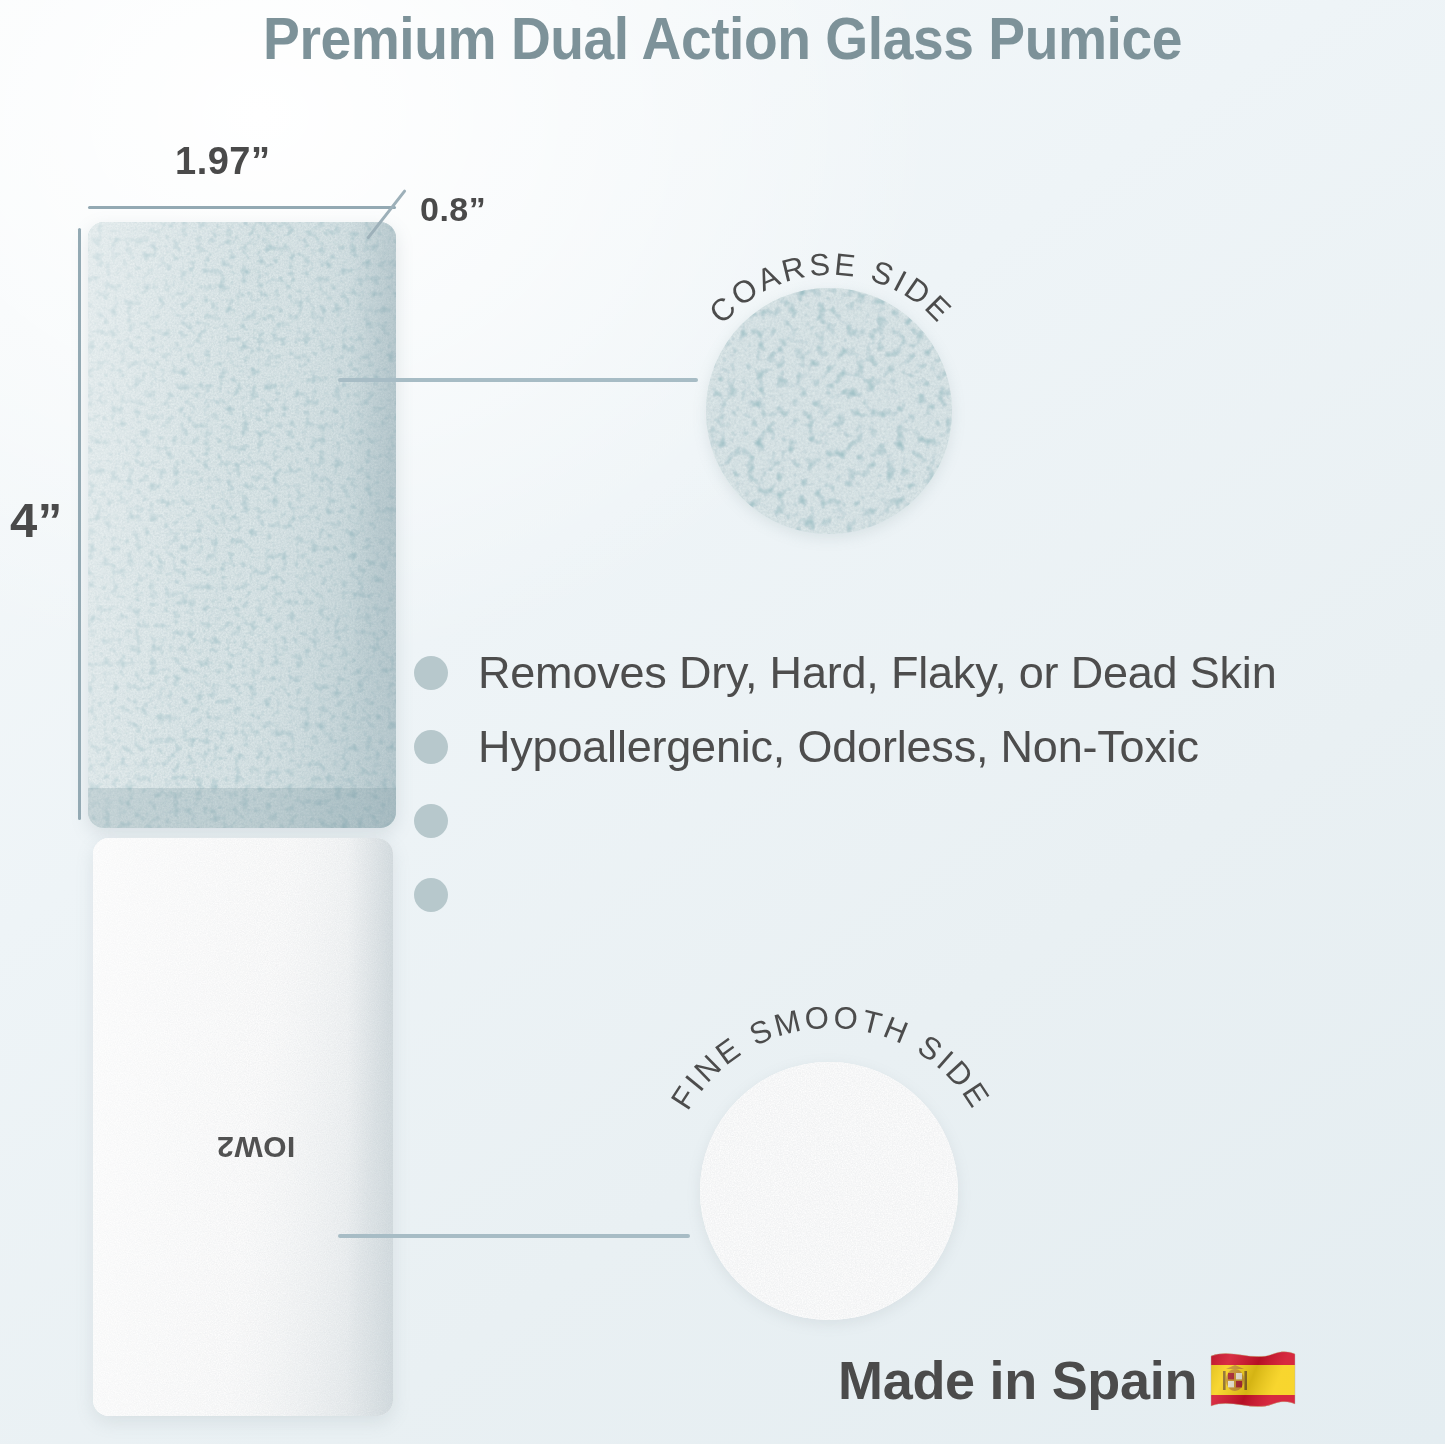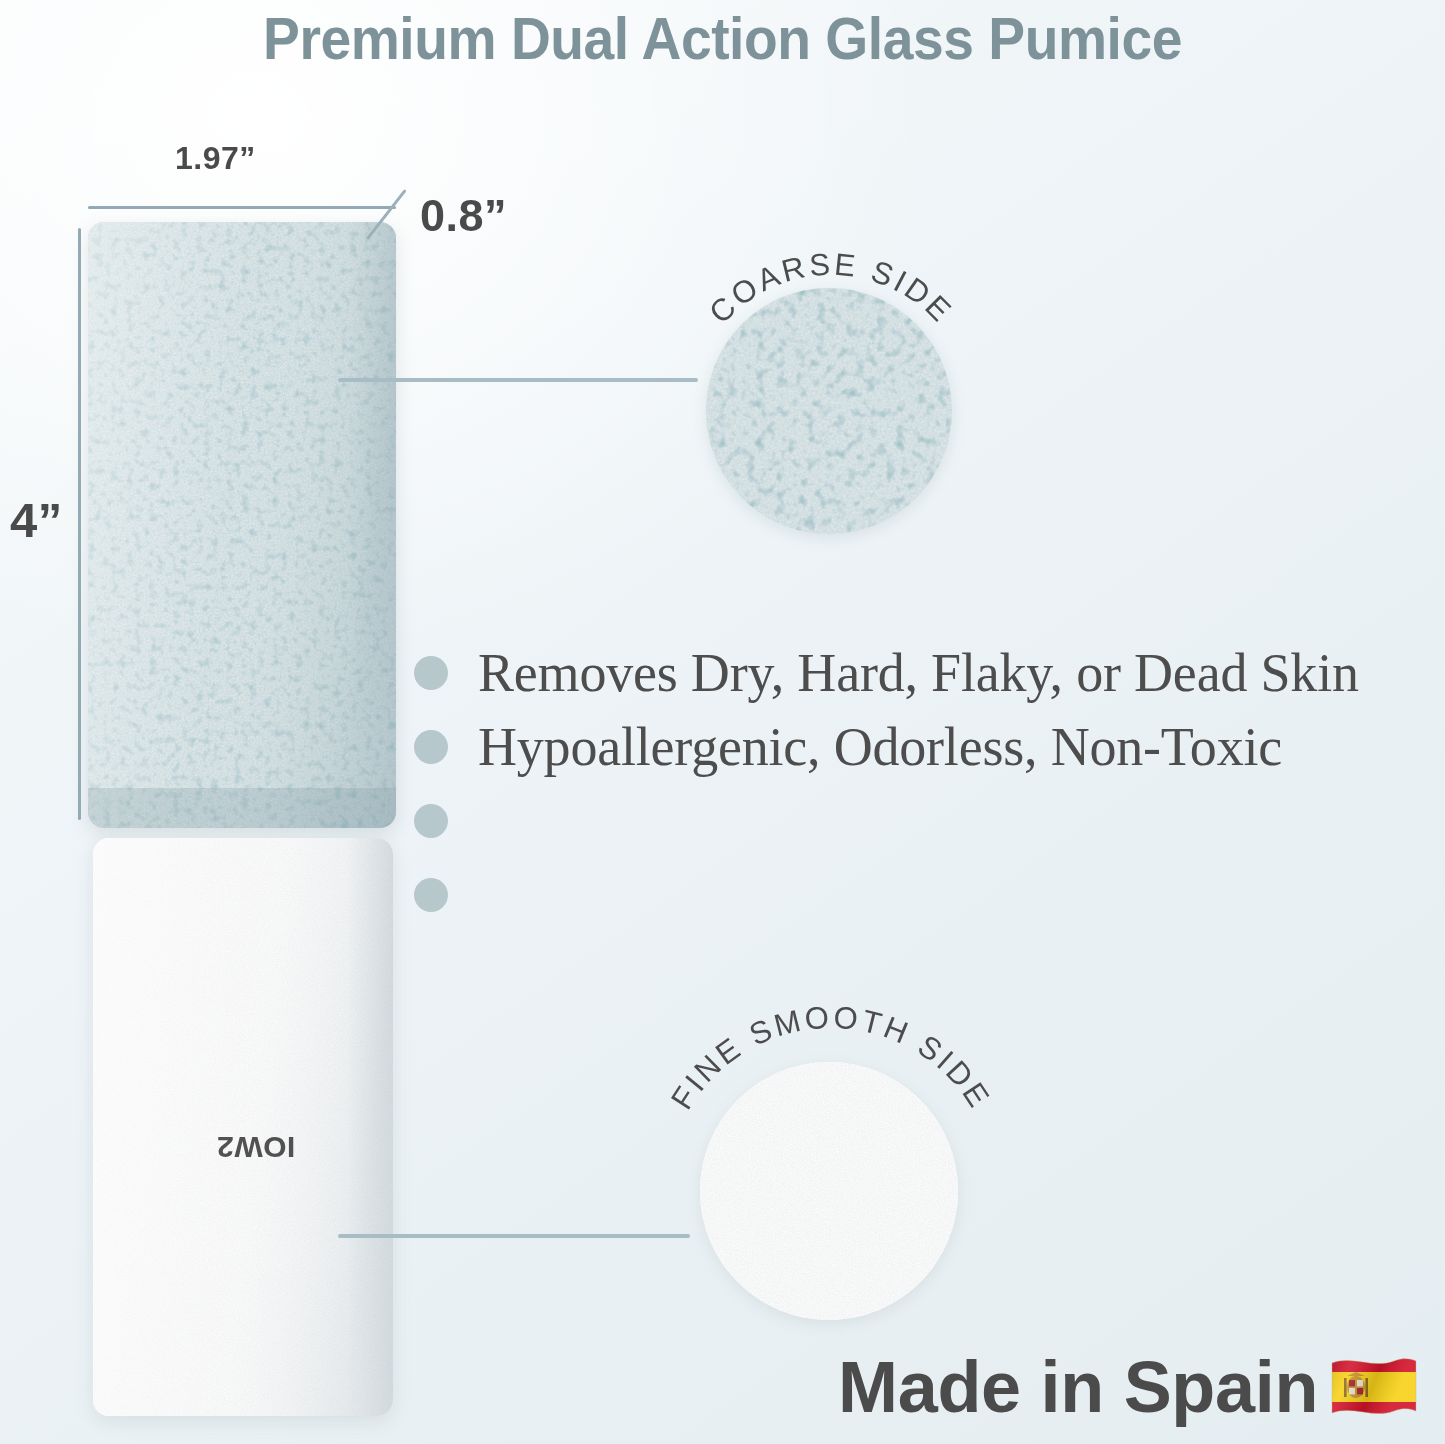--- a/index.html
+++ b/index.html
@@ -100,22 +100,22 @@
     transform-origin: 50% 0;
     border-radius: 2px;
   }
   .dim-label {
     position: absolute;
     font-weight: bold;
     color: #4a4a4a;
     font-family: "Liberation Sans Narrow", "Liberation Sans", sans-serif;
     white-space: nowrap;
   }
-  .dim-w { left: 175px; top: 140px; font-size: 32px; letter-spacing: 0.5px; }
-  .dim-d { left: 420px; top: 190px; font-size: 45px; letter-spacing: 0.5px; }
+  .dim-w { left: 175px; top: 140px; font-size: 38px; letter-spacing: 0.5px; }
+  .dim-d { left: 420px; top: 190px; font-size: 34px; letter-spacing: 0.5px; }
   .dim-h { left: 10px; top: 492px; font-size: 49px; letter-spacing: 0.5px; }
 
   
   .leader {
     position: absolute;
     height: 4px;
     background: #a7bcc5;
     border-radius: 2px;
   }
   .leader-top { left: 338px; top: 378px; width: 360px; }
@@ -172,23 +172,23 @@
   }
   .bullet-dot {
     width: 34px;
     height: 34px;
     border-radius: 50%;
     background: #b7c8cc;
     flex: 0 0 auto;
   }
   .feature-text {
     margin-left: 30px;
-    font-size: 54px;
+    font-size: 45px;
     color: #4d4d4d;
-    font-family: Liberation Serif, serif;
+    font-family: Liberation Sans, sans-serif;
     white-space: nowrap;
     letter-spacing: -0.2px;
   }
 
   
   .stamp {
     position: absolute;
     left: 196px;
     top: 1082px;
     width: 120px;
@@ -209,21 +209,21 @@
 
   
   .made-in {
     position: absolute;
     left: 838px;
     top: 1346px;
     display: flex;
     align-items: center;
   }
   .made-in-text {
-    font-size: 72px;
+    font-size: 54px;
     font-weight: bold;
     color: #4b4b4b;
     font-family: "Liberation Sans Narrow", "Liberation Sans", sans-serif;
     white-space: nowrap;
     letter-spacing: -0.3px;
   }
   .flag { margin-left: 10px; }
 </style>
 </head>
 <body>

